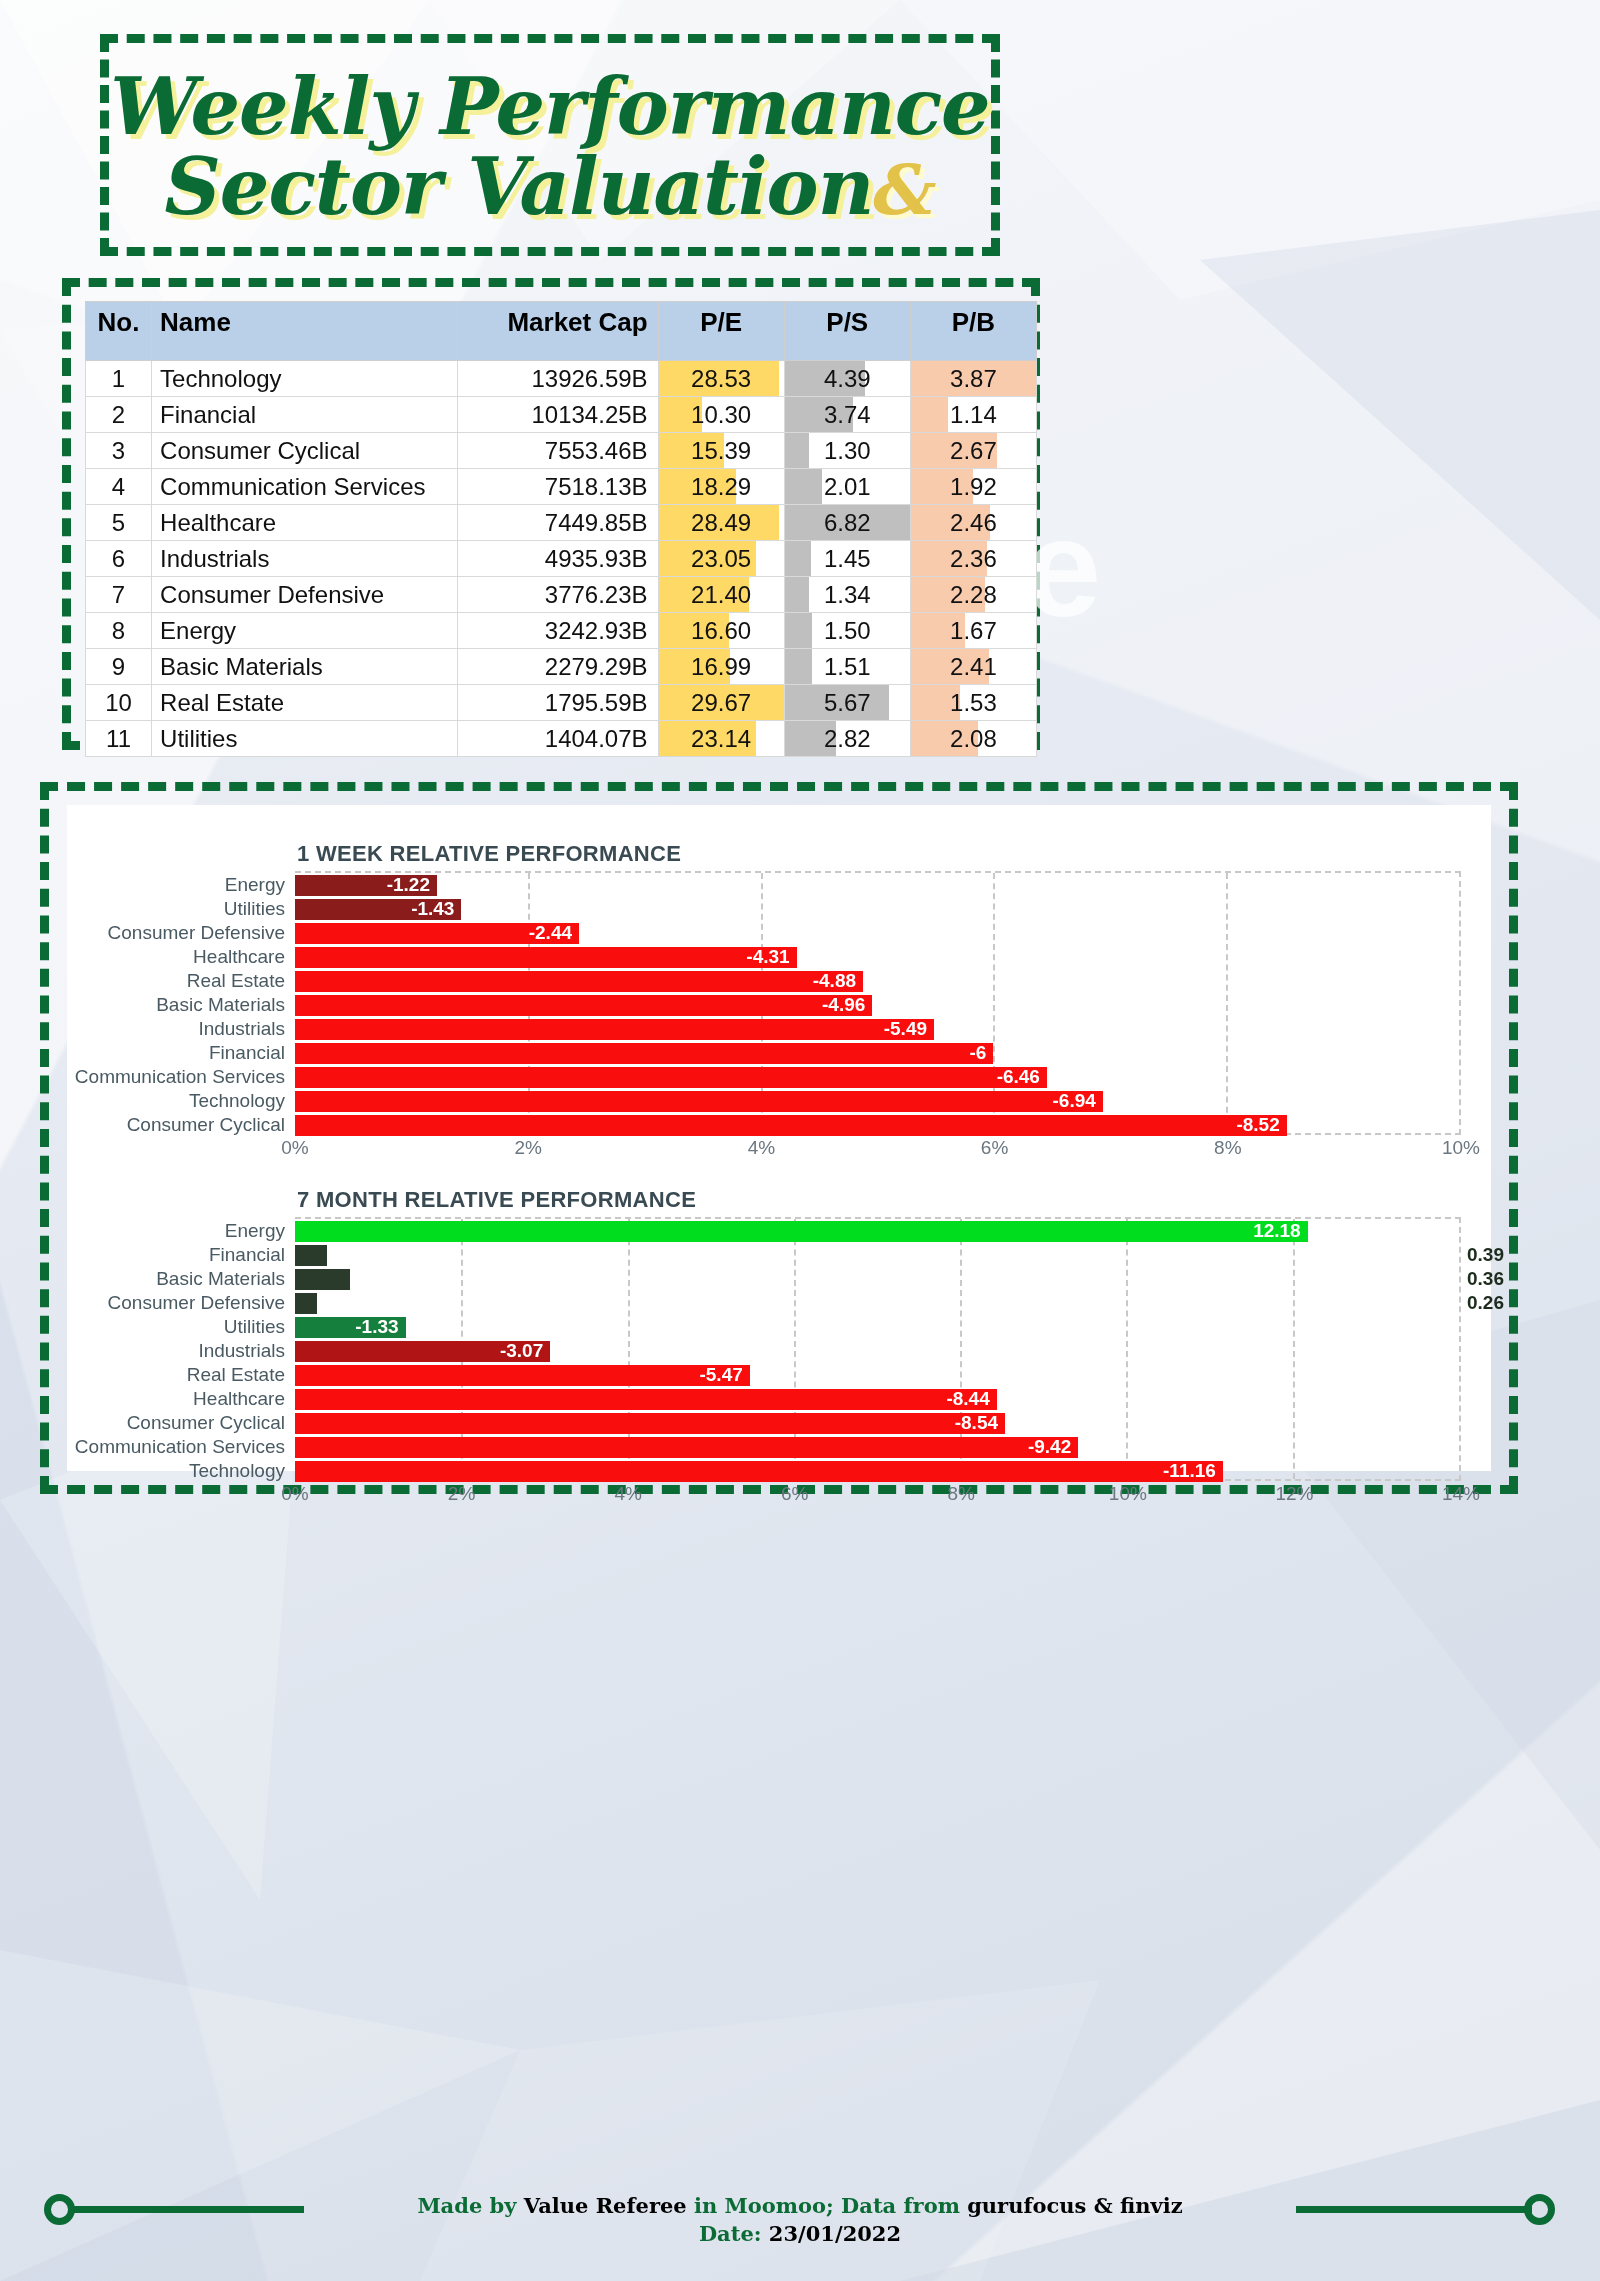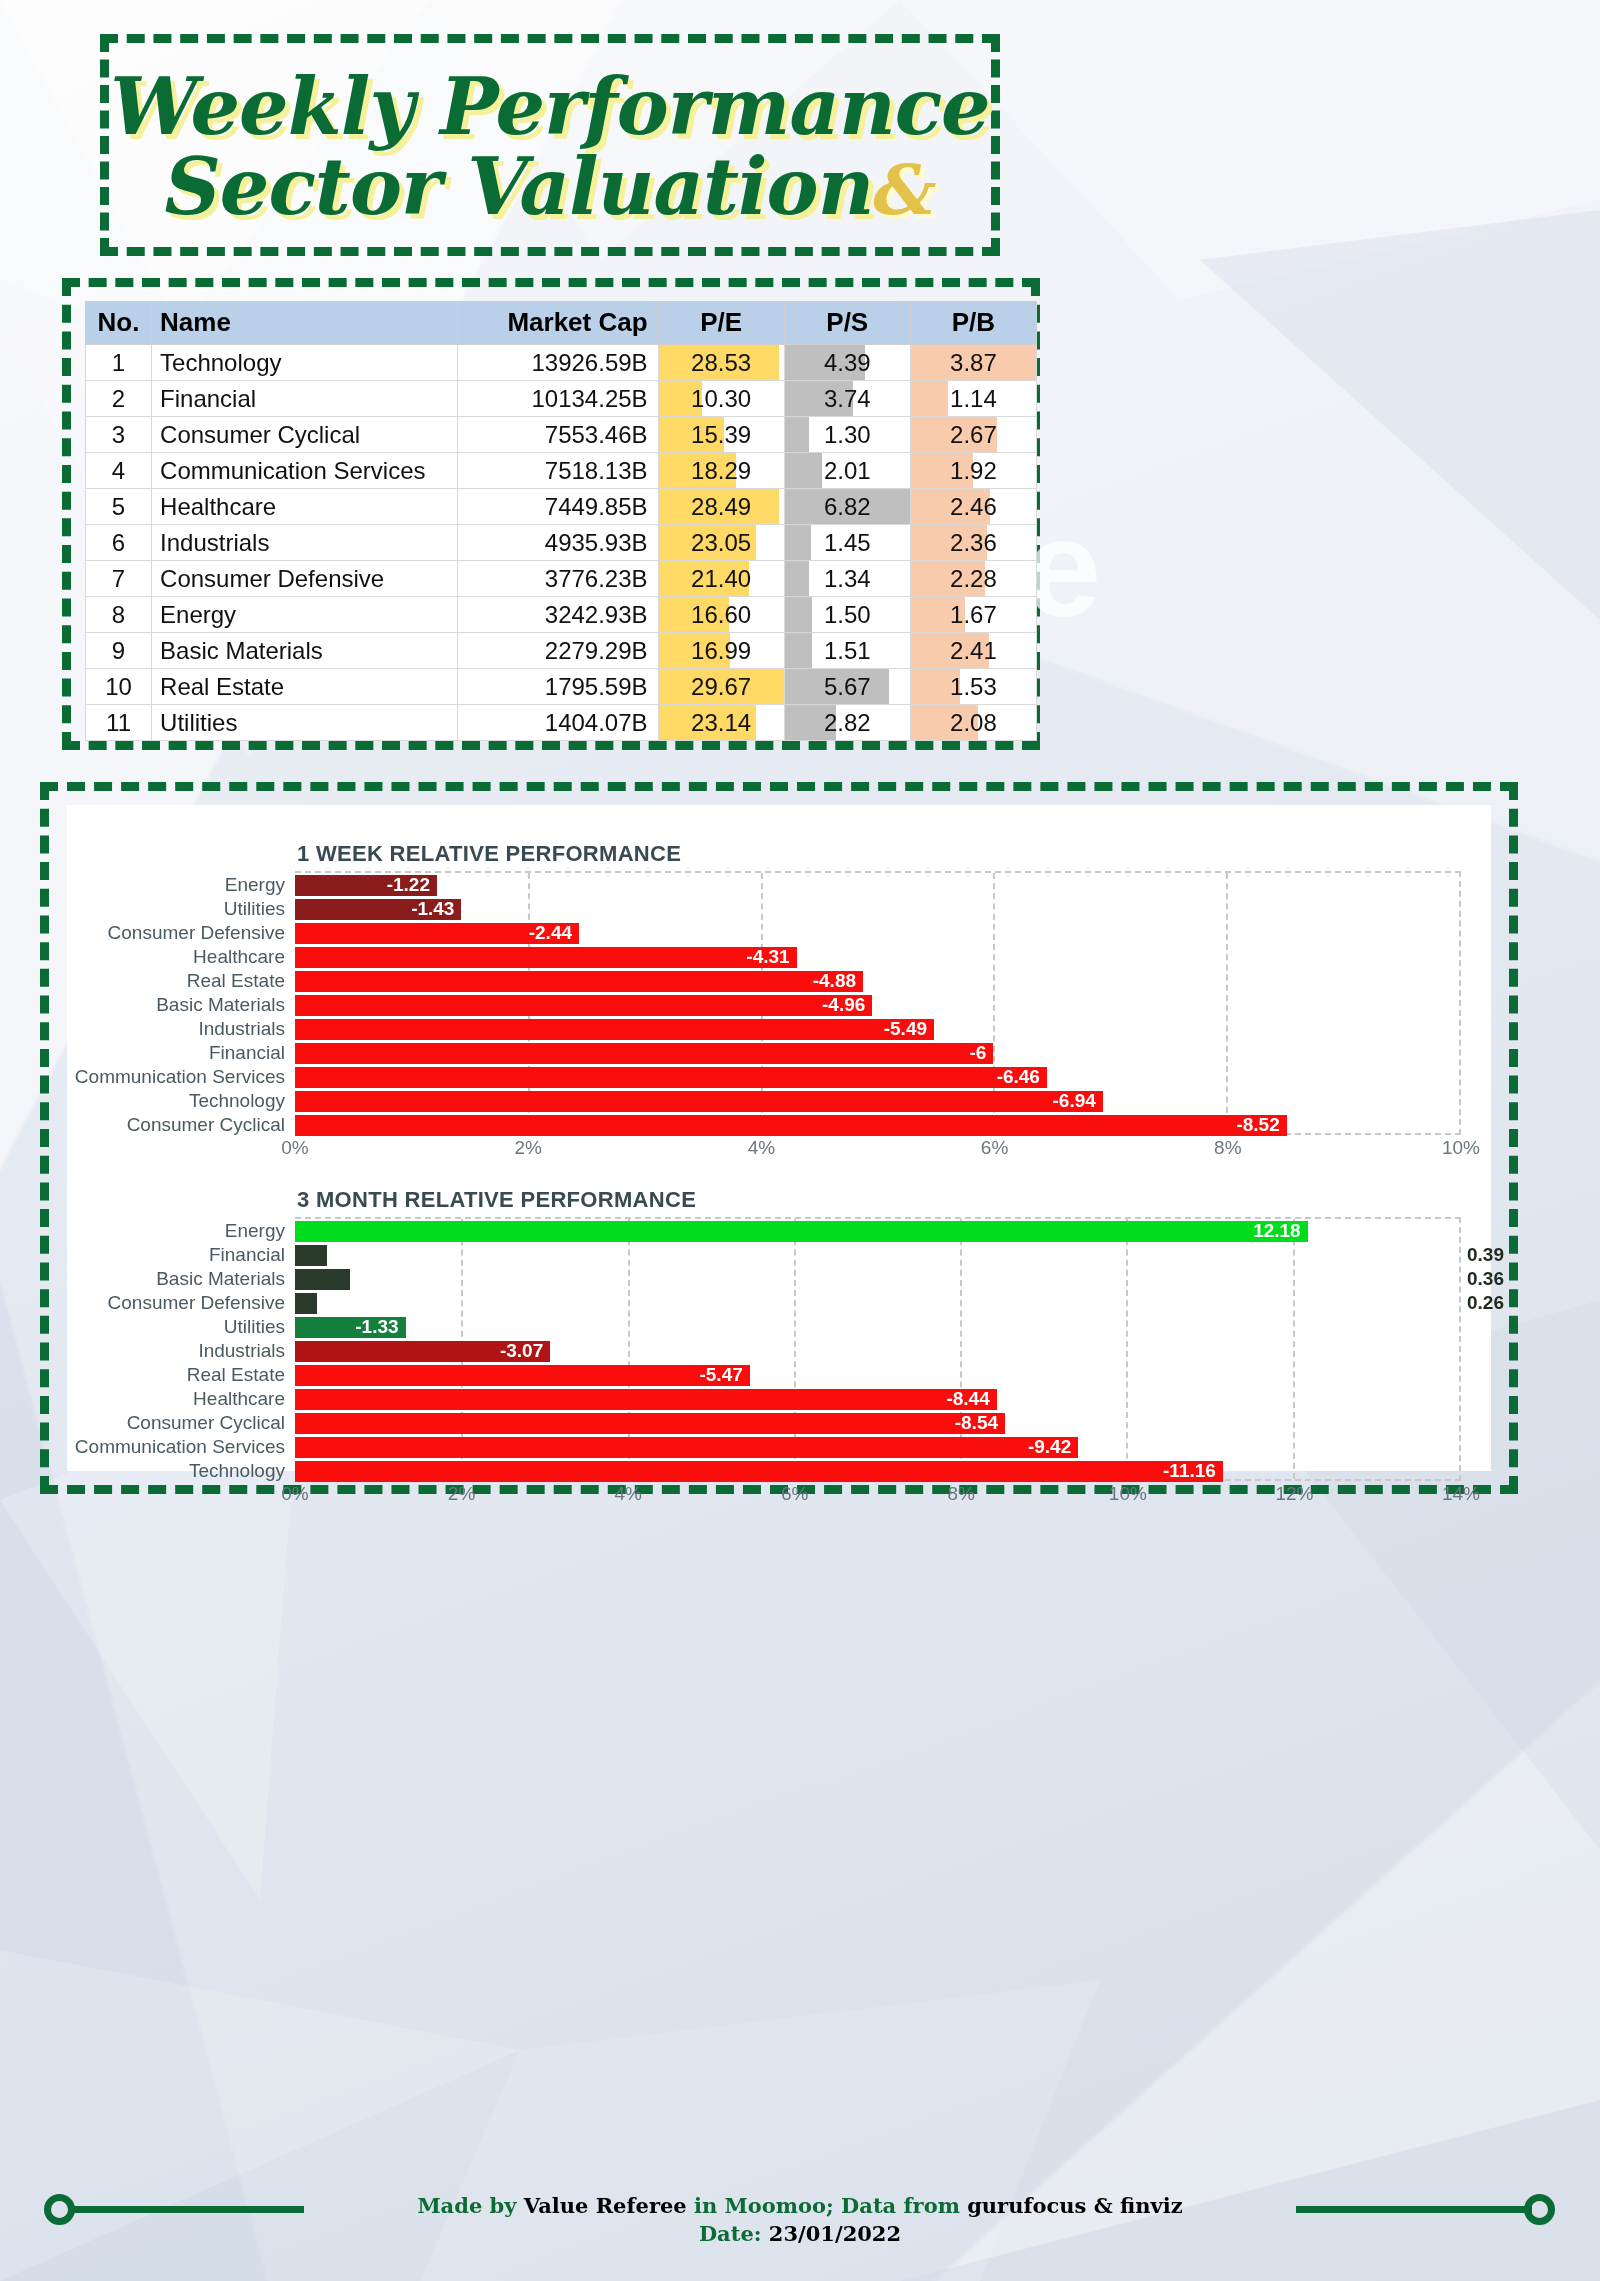--- a/index.html
+++ b/index.html
@@ -93,21 +93,21 @@
     border-collapse: collapse;
     background: #fff;
     table-layout: fixed;
     font-size: 24px;
     color: #111;
   }
   table.sector th {
     background: #b9d0e8;
     font-size: 26px;
     font-weight: bold;
-    padding: 5px 4px 6px;
+    padding: 5px 4px 22px;
     border: 1px solid #cfcfcf;
     color: #000;
   }
   table.sector td {
     border: 1px solid #d9d9d9;
     padding: 0;
     height: 35px;
     vertical-align: middle;
   }
   .c-no    { width: 66px;  text-align: center; }
@@ -640,21 +640,21 @@
           <div class="xaxis">
             <div class="xtick" style="left: 0%;">0%</div>
             <div class="xtick" style="left: 20%;">2%</div>
             <div class="xtick" style="left: 40%;">4%</div>
             <div class="xtick" style="left: 60%;">6%</div>
             <div class="xtick" style="left: 80%;">8%</div>
             <div class="xtick" style="left: 100%;">10%</div>
           </div>
         </div>
       <div class="chart" id="chart-1">
-          <div class="chart-title">3 MONTH RELATIVE PERFORMANCE</div>
+          <div class="chart-title">7 MONTH RELATIVE PERFORMANCE</div>
           <div class="plot" style="height: 264px;">
             <div class="gridline" style="left: 14.2857%;"></div>
             <div class="gridline" style="left: 28.5714%;"></div>
             <div class="gridline" style="left: 42.8571%;"></div>
             <div class="gridline" style="left: 57.1429%;"></div>
             <div class="gridline" style="left: 71.4286%;"></div>
             <div class="gridline" style="left: 85.7143%;"></div>
             <div class="row" style="height: 24px;">
               <div class="row-label">Energy</div>
               <div class="bar" style="width: 87%; height: 21px; background: rgb(0, 221, 30);">

